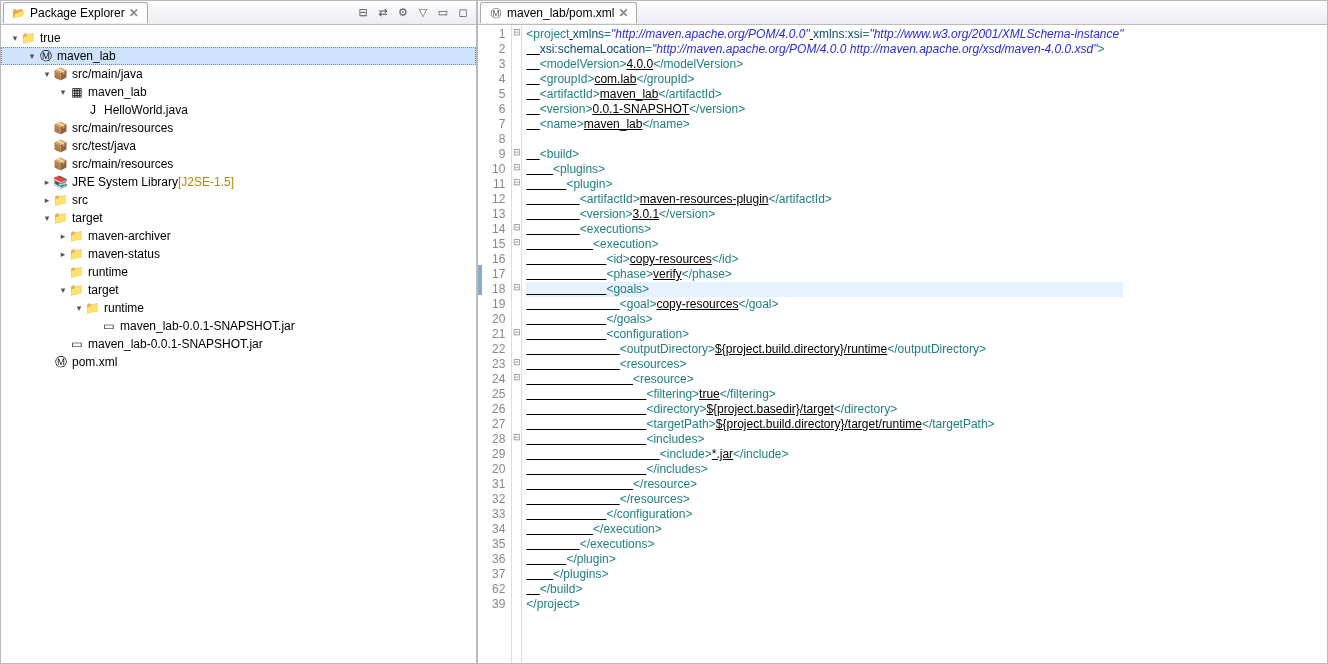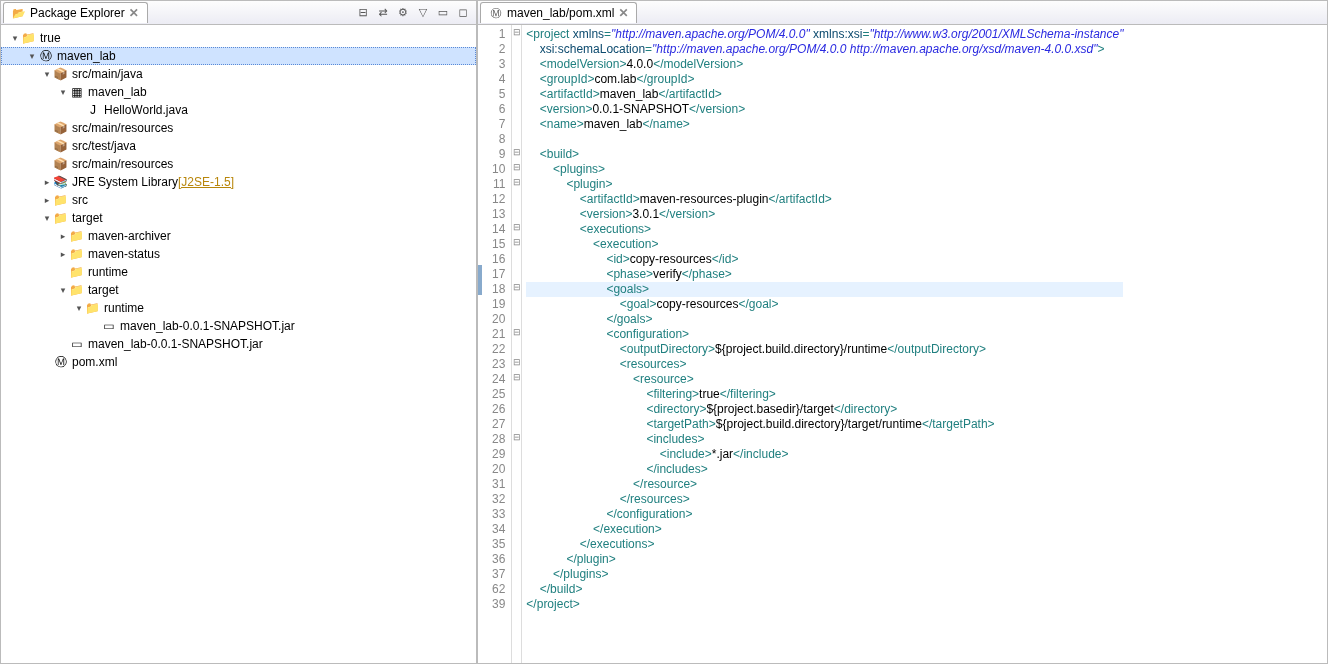--- a/index.html
+++ b/index.html
@@ -10,36 +10,36 @@
 .panel-header { display:flex; align-items:center; background:linear-gradient(#fdfdfd,#ececf4); border-bottom:1px solid #bbb; height:24px; }
 .tab { display:flex; align-items:center; gap:4px; padding:3px 8px; border:1px solid #aaa; border-bottom:none; background:#fff; margin-left:2px; border-radius:3px 3px 0 0; }
 .tab .close { color:#888; font-weight:bold; cursor:pointer; }
 .toolbar-icons { margin-left:auto; display:flex; gap:6px; padding-right:6px; }
 .icon { width:14px; height:14px; display:inline-flex; align-items:center; justify-content:center; font-size:11px; color:#555; }
 .tree { padding:4px 0; overflow:auto; flex:1; user-select:none; }
 .tree-node { display:flex; align-items:center; height:18px; white-space:nowrap; cursor:default; }
 .selected { background:#cfe3ff; border:1px dotted #5a8ad6; }
 .arrow { width:12px; text-align:center; color:#555; font-size:9px; }
 .node-icon { width:16px; height:14px; margin-right:3px; display:flex; align-items:center; justify-content:center; }
-.deco { color:#b8860b; font-style:normal;text-decoration:underline; }
+.deco { color:#b8860b; font-style:normal; }
 .editor-body { display:flex; flex:1; overflow:auto; font-family:Consolas,monospace; font-size:12px; }
 .gutter { background:#fff; color:#888; text-align:right; padding:2px 6px 2px 10px; border-right:1px solid #ddd; }
 .gutter div { height:15px; line-height:15px; }
 .fold-col { width:10px; border-right:1px solid #ddd; }
 .fold-col div { height:15px; line-height:15px; text-align:center; color:#888; font-size:9px; }
 .code { padding:2px 4px; white-space:pre; }
 .code div { height:15px; line-height:15px; }
 .hl-line { background:#e6f2ff; }
 .change-bar { width:4px; }
 .change-bar div { height:15px; }
 .cb-on { background:#8ac; }
 .t-tag { color:#1f7f7f;text-align:center; }
 .t-attr { color:#0c4a6e; }
 .t-str { color:#2a2ae0; font-style:italic; }
-.t-txt { color:#000; }
+.t-txt { color:#000;text-decoration:underline; }
 </style>
 </head>
 <body>
 
 <div class="panel explorer">
   <div class="panel-header">
     <div class="tab">
       <span class="icon">📂</span>
       <span>Package Explorer</span>
       <span class="close">✕</span>

